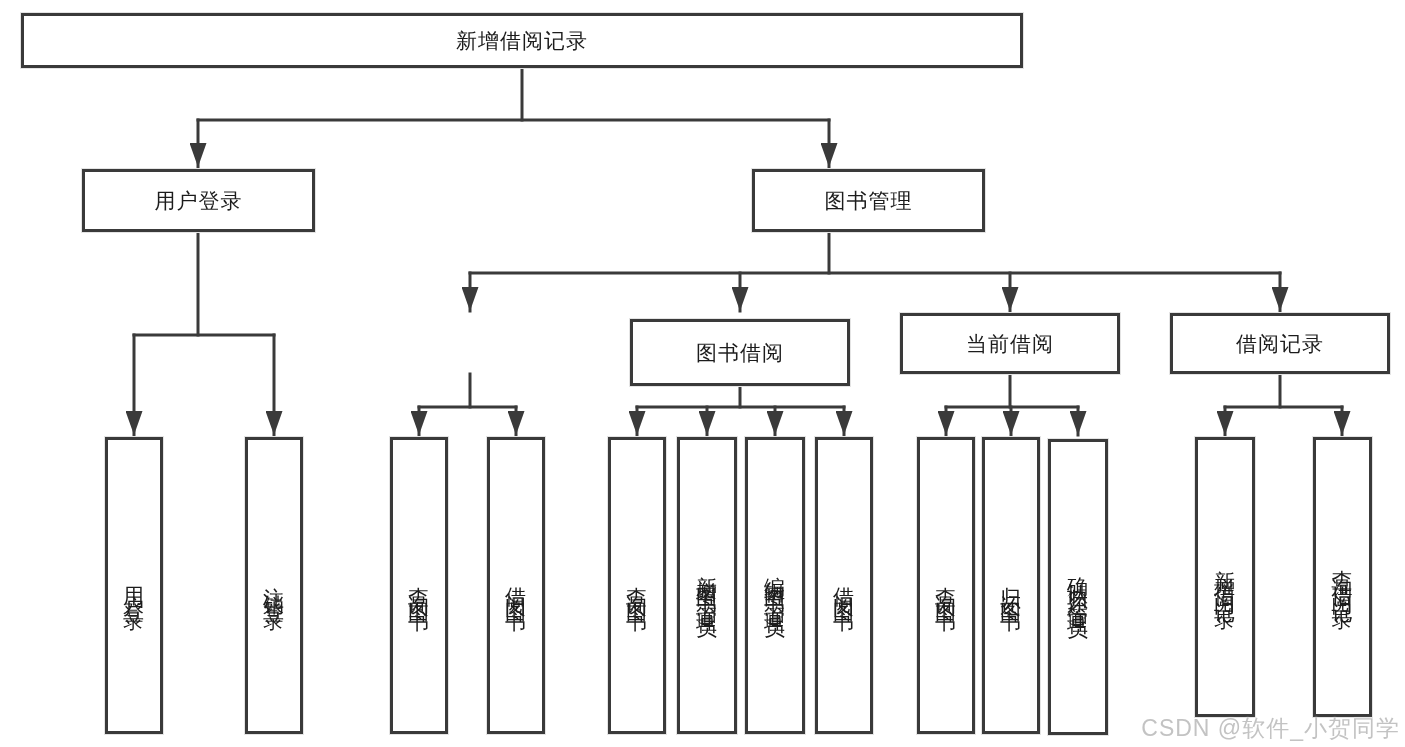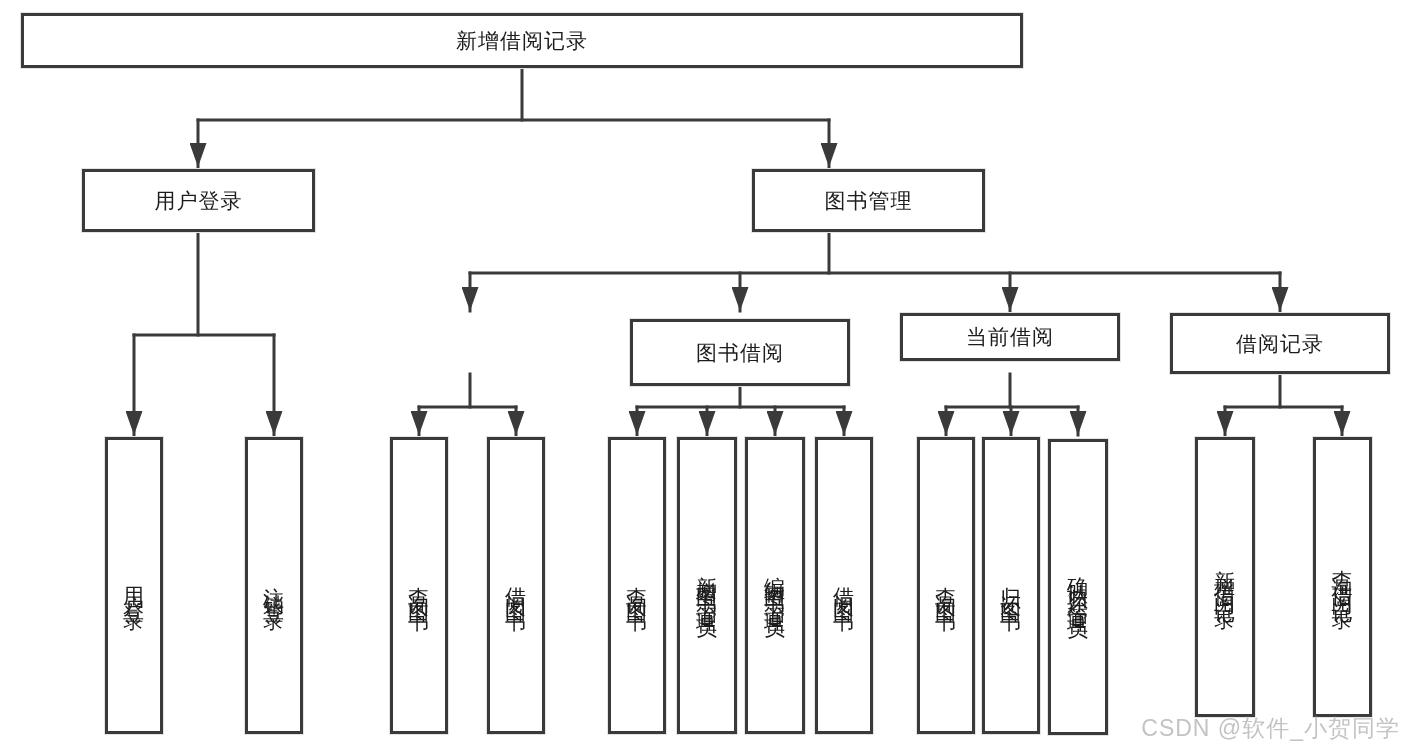--- a/index.html
+++ b/index.html
@@ -92,21 +92,21 @@
   <div class="node h-node" style="left:82px; top:169px; width:233px; height:63px;">
     <span>用户登录</span>
   </div>
   <div class="node h-node" style="left:712px; top:169px; width:233px; height:63px;margin-left:40px;">
     <span>图书管理</span>
   </div>
 
   <div class="node h-node" style="left:630px; top:319px; width:220px; height:67px;">
     <span>图书借阅</span>
   </div>
-  <div class="node h-node" style="left:900px; top:313px; width:220px; height:48px;">
+  <div class="node h-node" style="left:900px; top:313px; width:220px; height:61px;">
     <span>当前借阅</span>
   </div>
   <div class="node h-node" style="left:1170px; top:313px; width:220px; height:61px;">
     <span>借阅记录</span>
   </div>
 
   <div class="node v-node" style="left:105px; top:437px; width:58px; height:297px;">
     <span>用户登录</span>
   </div>
   <div class="node v-node" style="left:245px; top:437px; width:58px; height:297px;">

